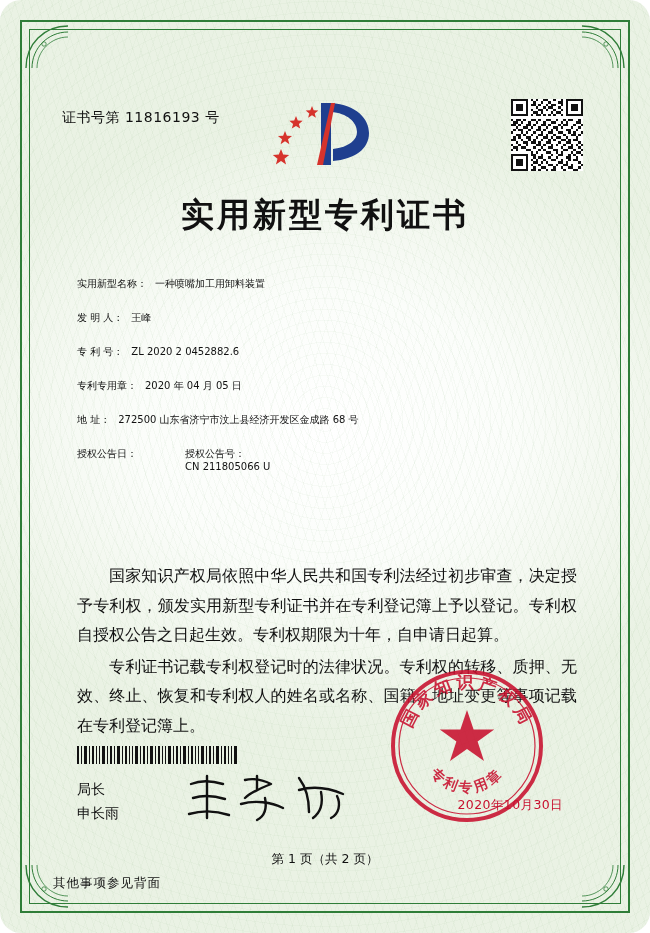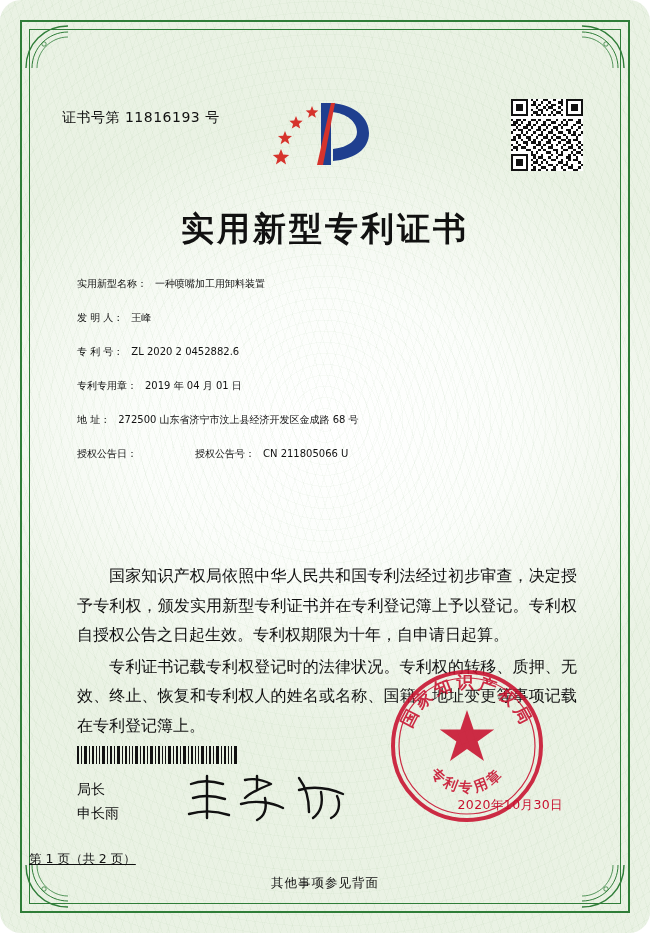--- a/index.html
+++ b/index.html
@@ -80,21 +80,21 @@
     left: 50%;
     top: 62px;
     transform: translateX(-50%);
     width: 120px;
     height: 86px;
   }
 
   .title {
     position: absolute;
     left: 0; right: 0;
-    top: 178px;
+    top: 164px;
     text-align: center;
     font-family: "DejaVu Serif", "Liberation Serif", serif;
     font-size: 33px;
     font-weight: bold;
     letter-spacing: 3px;
     color: #111;
   }
 
   .fields {
     position: absolute;
@@ -113,23 +113,24 @@
     white-space: pre;
     flex: none;
   }
   .field-value {
     margin-left: 8px;
   }
   .field-row.two-col {
     justify-content: flex-start;
   }
   .col2 {
-    margin-left: 58px;
+    margin-left: 40px;
     display: flex;
     align-items: baseline;
+    flex-direction: column;
   }
 
   .paras {
     position: absolute;
     left: 48px;
     right: 44px;
     top: 532px;
     font-size: 16px;
     line-height: 1.85;
     color: #111;
@@ -180,34 +181,34 @@
     font-size: 12.5px;
     color: #c8102e;
     letter-spacing: 0.4px;
     margin-top: 8px;
   }
 
   .page-num {
     position: absolute;
     left: 0; right: 0;
     bottom: 36px;
+    text-align: center;
+    font-size: 12.5px;
+    color: #111;
+  }
+
+  .footnote {
+    position: absolute;
+    left: 0; right: 0;
+    bottom: 12px;
     text-align: left;
     font-size: 12.5px;
     color: #111;
-    text-decoration: underline;
-  }
-
-  .footnote {
-    position: absolute;
-    left: 0; right: 0;
-    bottom: 12px;
-    text-align: center;
-    font-size: 12.5px;
-    color: #111;
     letter-spacing: 1px;
+    padding-left: 24px;
   }
 </style>
 </head>
 <body>
 
 <div id="page">
 
   <div class="border-outer"></div>
   <div class="border-inner"></div>
 
@@ -501,21 +502,21 @@
       <div class="field-row">
         <span class="field-label">发 明 人：</span>
         <span class="field-value">王峰</span>
       </div>
       <div class="field-row">
         <span class="field-label">专 利 号：</span>
         <span class="field-value">ZL 2020 2 0452882.6</span>
       </div>
       <div class="field-row">
         <span class="field-label">专利专用章：</span>
-        <span class="field-value">2019 年 04 月 01 日</span>
+        <span class="field-value">2020 年 04 月 05 日</span>
       </div>
       <div class="field-row">
         <span class="field-label">地 址：</span>
         <span class="field-value">272500 山东省济宁市汶上县经济开发区金成路 68 号</span>
       </div>
       <div class="field-row two-col">
         <span class="field-label">授权公告日：</span>
         <span class="col2">
           <span class="field-label">授权公告号：</span>
           <span class="field-value">CN 211805066 U</span>

